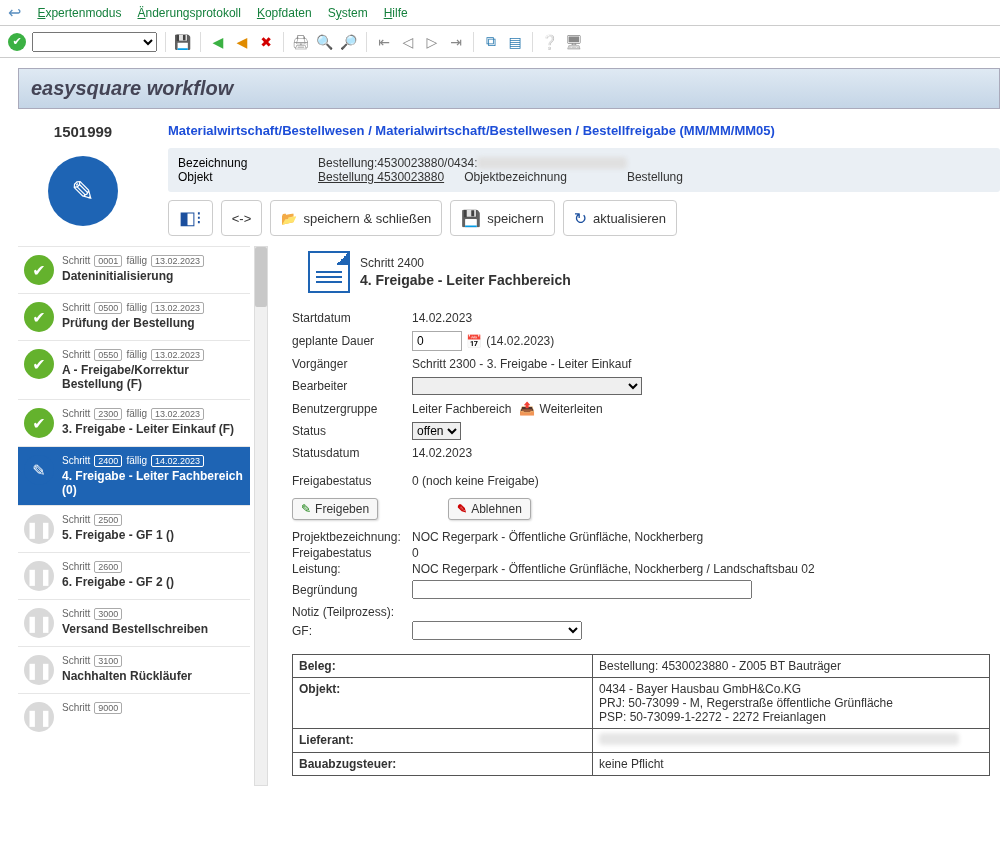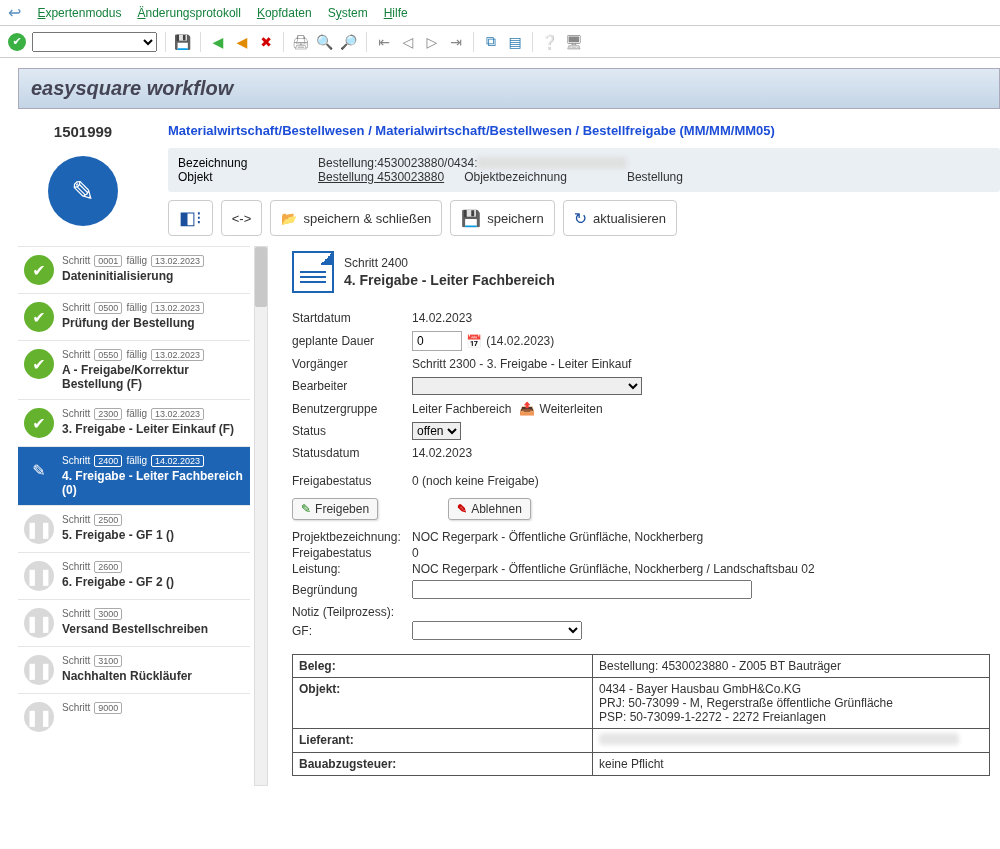--- a/index.html
+++ b/index.html
@@ -51,21 +51,21 @@
 .ic-pen-s { background: #1e64b4; color: #fff; }
 .ic-wait { background: #d9d9d9; color: #fff; }
 .step-meta { font-size: 10px; color: #666; display: flex; gap: 4px; align-items: flex-start; margin-bottom: 2px; }
 .chip { border: 1px solid #aaa; padding: 0 3px; border-radius: 2px; font-size: 9px; }
 .step.active .chip { border: 1px solid #fff; }
 .step-title { font-weight: bold; font-size: 12px; }
 .scroll-hint { width: 14px; background: #f0f0f0; border: 1px solid #ddd; position: relative; }
 .scroll-thumb { position: absolute; top: 0; left: 0; right: 0; height: 60px; background: #c8c8c8; border-radius: 2px; }
 
 .detail { flex: 1; padding: 0 10px 10px 20px; }
-.detail-head { display: flex; gap: 10px; align-items: center; margin-bottom: 18px; padding-top: 5px; }
+.detail-head { display: flex; gap: 10px; align-items: center; margin-bottom: 18px; padding-top: 5px; margin-left: 16px; }
 .doc-icon { width: 42px; height: 42px; border: 2px solid #1e64b4; position: relative; }
 .doc-icon::before { content: ""; position: absolute; top: 0; right: 0; width: 12px; height: 12px; background: linear-gradient(135deg, #fff 50%, #1e64b4 50%); }
 .doc-icon .lines { position: absolute; bottom: 6px; left: 6px; right: 6px; height: 14px; background: repeating-linear-gradient(#1e64b4, #1e64b4 2px, #fff 2px, #fff 5px); }
 .schritt-lbl { font-size: 12px; }
 .detail-title { font-weight: bold; font-size: 14px; margin-top: 2px; }
 .form-row { display: flex; align-items: center; margin-bottom: 6px; font-size: 12px; }
 .form-row .fl { width: 120px; color: #333; }
 .form-row input[type=text] { border: 1px solid #aaa; padding: 2px 4px; font-size: 12px; }
 .form-row select { border: 1px solid #666; font-size: 12px; }
 .cal-ic { color: #c00; font-size: 13px; margin: 0 4px; }

